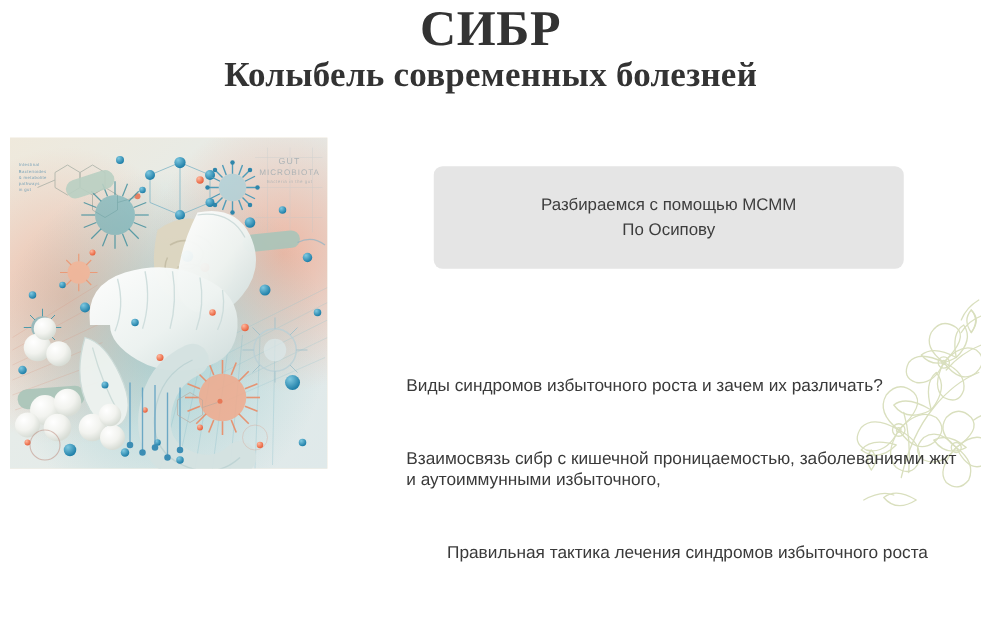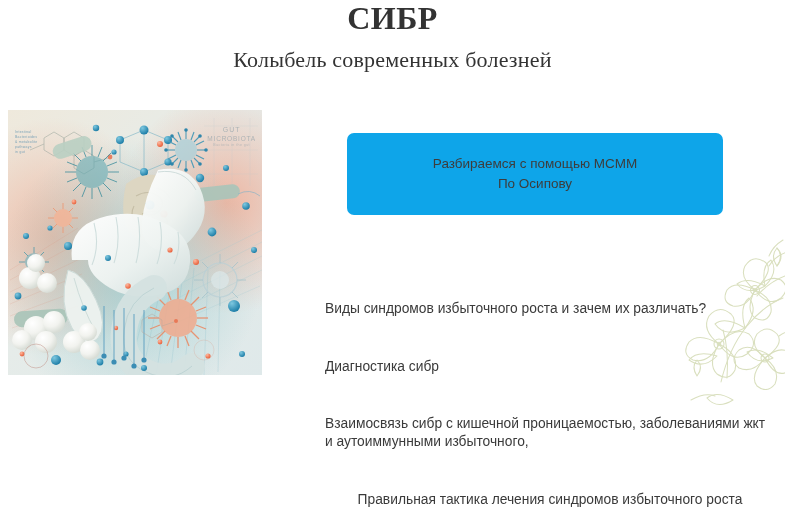--- a/index.html
+++ b/index.html
@@ -20,34 +20,34 @@
   
   .title-block {
     position: absolute;
     left: 0;
     top: 2px;
     width: 785px;
     text-align: center;
   }
   .title-main {
     font-family: "Liberation Serif", "DejaVu Serif", serif;
-    font-size: 32px;
+    font-size: 40px;
     font-weight: 700;
     color: #333333;
     line-height: 1.05;
     letter-spacing: 0.5px;
   }
   .title-sub {
     font-family: "Liberation Serif", "DejaVu Serif", serif;
-    font-size: 22px;
-    font-weight: 400;
+    font-size: 28px;
+    font-weight: 700;
     color: #333333;
     line-height: 1.12;
     letter-spacing: 0.2px;
-    margin-top: 12px;
+    margin-top: 1px;
   }
 
   
   .illustration {
     position: absolute;
     left: 8px;
     top: 110px;
     width: 254px;
     height: 265px;
     overflow: hidden;
@@ -85,21 +85,21 @@
     letter-spacing: .3px;
   }
 
   
   .callout {
     position: absolute;
     left: 347px;
     top: 133px;
     width: 376px;
     height: 82px;
-    background: #0ea5e9;
+    background: #e5e5e5;
     border-radius: 7px;
     display: flex;
     align-items: center;
     justify-content: center;
     text-align: center;
   }
   .callout-text {
     font-size: 13.5px;
     color: #3d3d3d;
     line-height: 1.45;
@@ -539,16 +539,15 @@
 
       <path d="M122 8 q-10 6 -14 16"></path>
       <path d="M126 20 q-12 4 -18 14"></path>
       <path d="M30 168 q14 -8 24 -4"></path>
     </g>
   </svg>
 </div>
 
 <div class="topics">
   <div class="topic-item">Виды синдромов избыточного роста и зачем их различать?</div>
-  <div class="topic-item">Диагностика сибр</div>
   <div class="topic-item">Взаимосвязь сибр с кишечной проницаемостью, заболеваниями жкт и аутоиммунными избыточного,</div>
   <div class="topic-item">Правильная тактика лечения синдромов избыточного роста</div>
 </div>
 
 </body></html>

